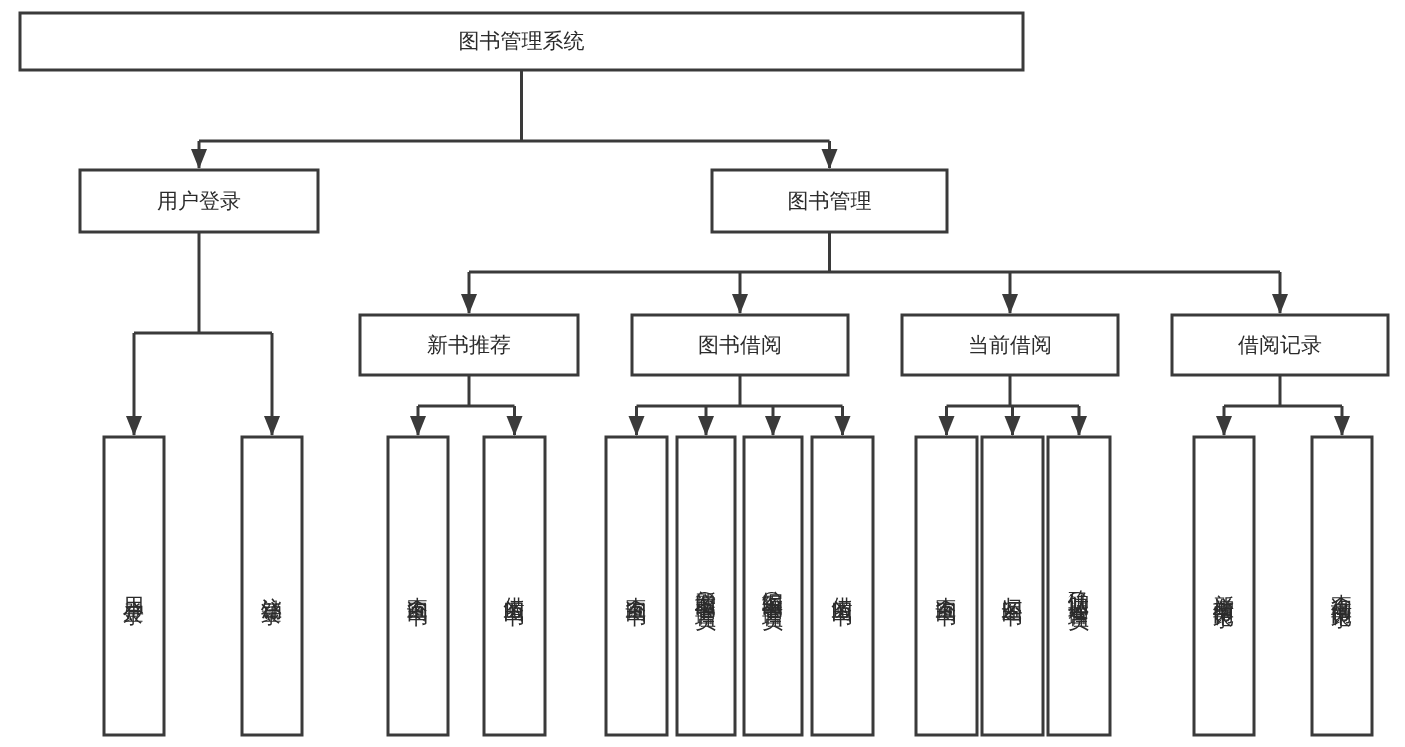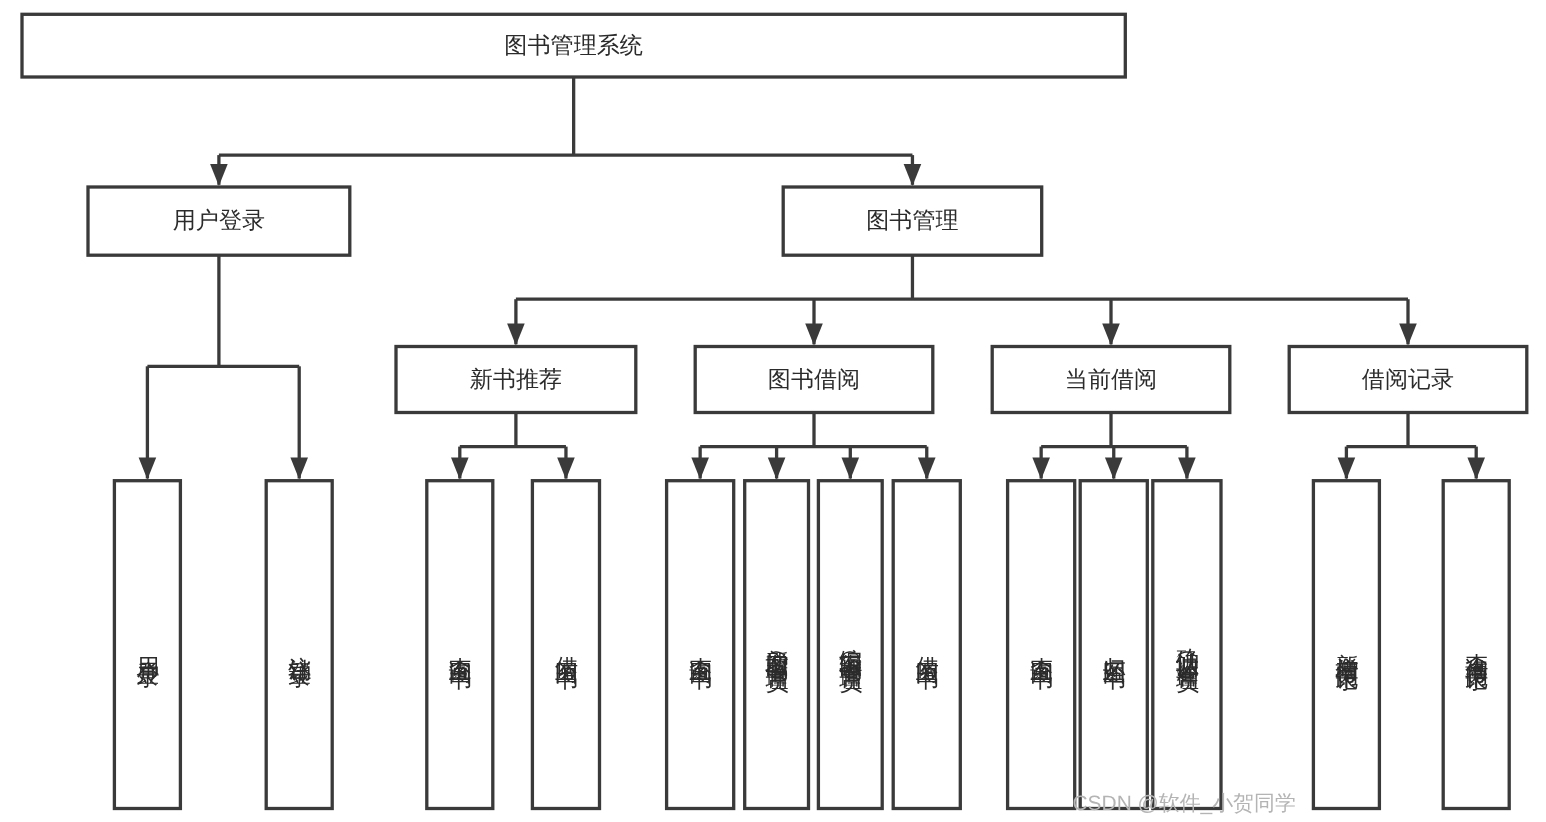--- a/index.html
+++ b/index.html
@@ -175,15 +175,14 @@
       <div class="leaf-label" style="left: 677px; top: 437px; width: 58px; height: 298px;">新增图书（管理员）</div>
       <div class="leaf-label" style="left: 744px; top: 437px; width: 58px; height: 298px;">编辑图书（管理员）</div>
       <div class="leaf-label" style="left: 812px; top: 437px; width: 61px; height: 298px;">借阅图书</div>
       <div class="leaf-label" style="left: 916px; top: 437px; width: 61px; height: 298px;">查询图书</div>
       <div class="leaf-label" style="left: 982px; top: 437px; width: 61px; height: 298px;">归还图书</div>
       <div class="leaf-label" style="left: 1048px; top: 437px; width: 62px; height: 298px;">确认归还（管理员）</div>
       <div class="leaf-label" style="left: 1194px; top: 437px; width: 60px; height: 298px;">新增借阅记录</div>
       <div class="leaf-label" style="left: 1312px; top: 437px; width: 60px; height: 298px;">查询借阅记录</div>
     </div>
 
-  <div class="watermark">CSDN @软件_小贺同学</div>
 
 </div>
 
 </body></html>

